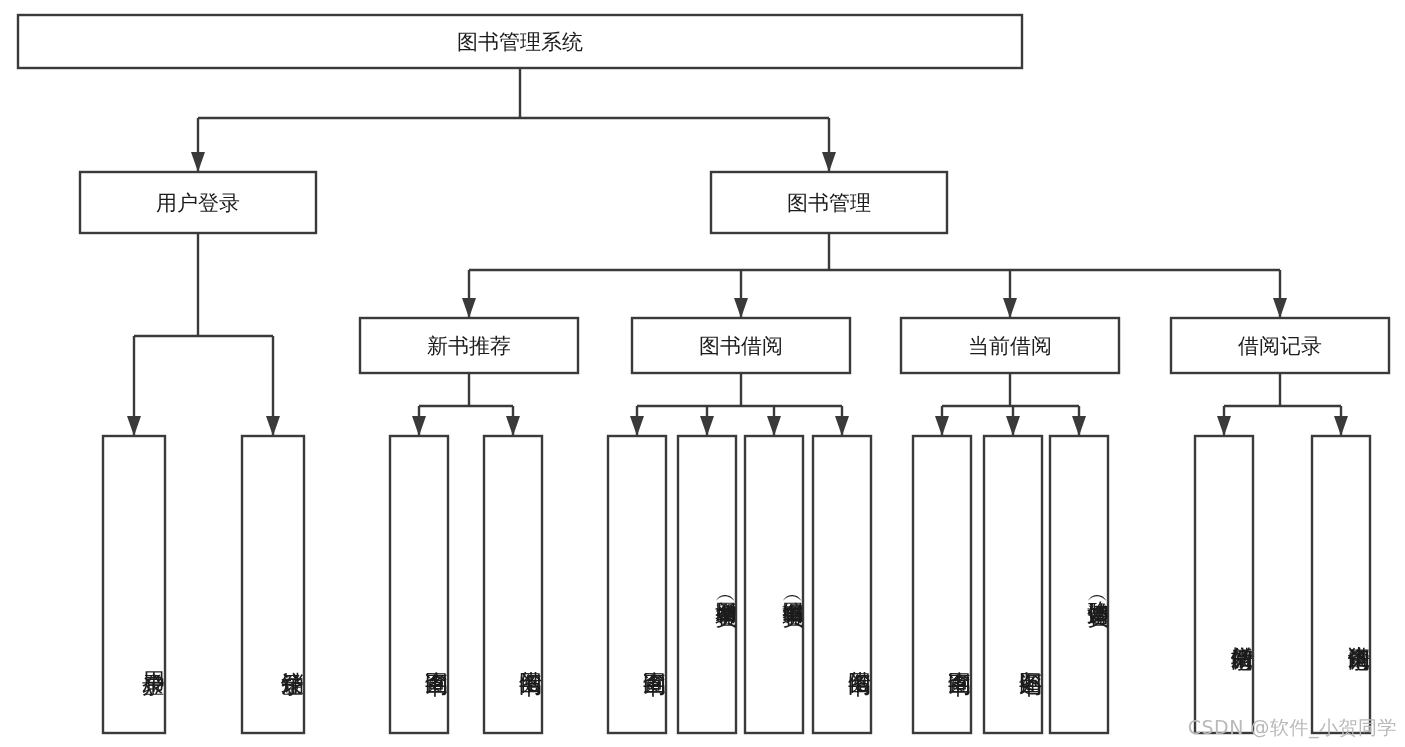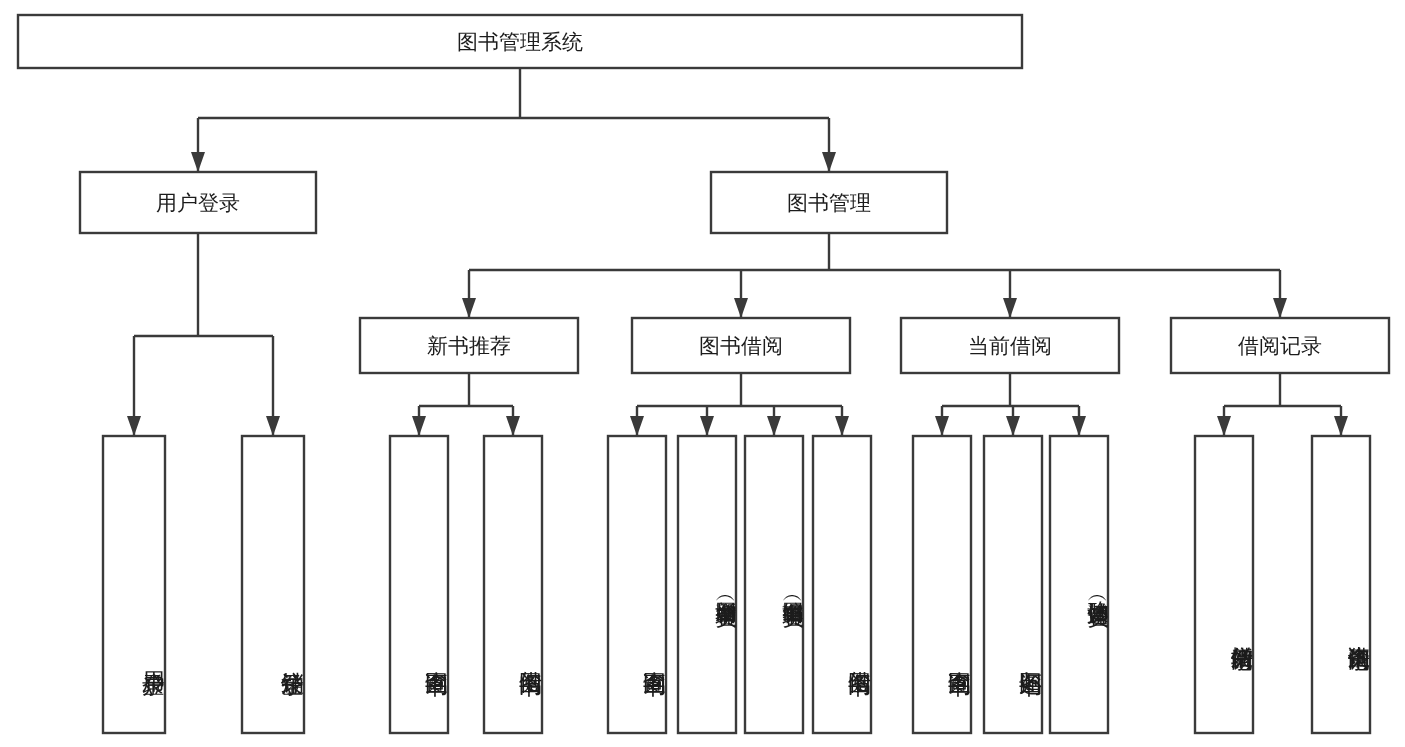--- a/index.html
+++ b/index.html
@@ -176,14 +176,15 @@
       <div class="leaf-label" style="left: 678px; top: 446px; width: 58px; height: 277px; font-size: 21px; padding-top: 4px;">新增图书（管理员）</div>
       <div class="leaf-label" style="left: 745px; top: 446px; width: 58px; height: 277px; font-size: 21px; padding-top: 4px;">编辑图书（管理员）</div>
       <div class="leaf-label" style="left: 813px; top: 446px; width: 58px; height: 277px; font-size: 23px; padding-top: 70px;">借阅图书</div>
       <div class="leaf-label" style="left: 913px; top: 446px; width: 58px; height: 277px; font-size: 23px; padding-top: 70px;">查询图书</div>
       <div class="leaf-label" style="left: 984px; top: 446px; width: 58px; height: 277px; font-size: 23px; padding-top: 70px;">归还图书</div>
       <div class="leaf-label" style="left: 1050px; top: 446px; width: 58px; height: 277px; font-size: 21px; padding-top: 4px;">确认归还（管理员）</div>
       <div class="leaf-label" style="left: 1195px; top: 446px; width: 58px; height: 277px; font-size: 22px; padding-top: 46px;">新增借阅记录</div>
       <div class="leaf-label" style="left: 1312px; top: 446px; width: 58px; height: 277px; font-size: 22px; padding-top: 46px;">查询借阅记录</div>
     </div>
 
+  <div class="watermark">CSDN @软件_小贺同学</div>
 
 </div>
 
 </body></html>

